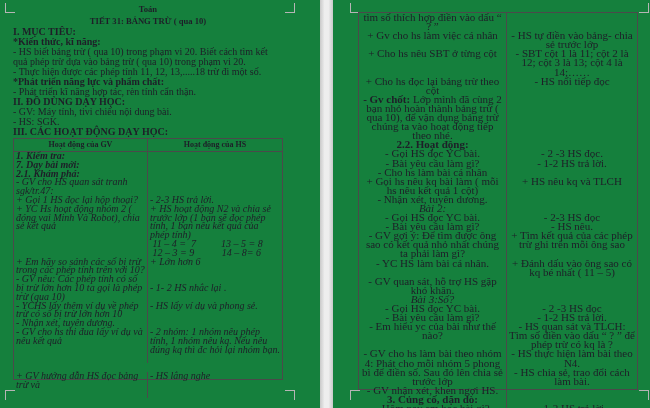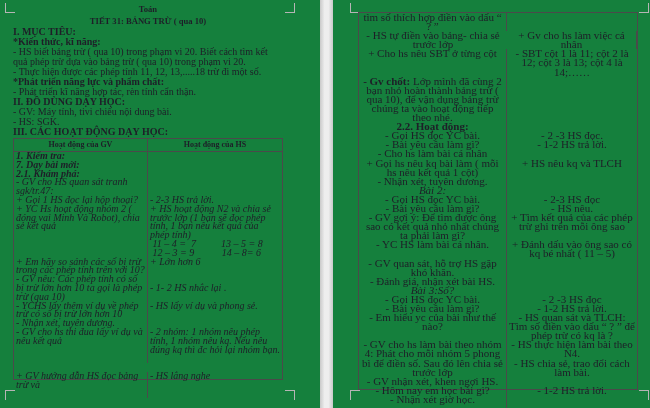--- a/index.html
+++ b/index.html
@@ -149,28 +149,32 @@
   <div class="mk tr" style="left:306px;top:3px;"></div>
   <div class="mk bl" style="left:17px;top:390px;"></div>
   <div class="mk br" style="left:306px;top:390px;"></div>
   <div class="tbl2">
     <div id="tb2">
         <div class="trow">
           <div class="cell gv">tìm số thích hợp điền vào dấu “ ? ”</div>
           <div class="cell hs"></div>
         </div>
         <div class="trow">
+          <div class="cell gv">+ Gv cho hs làm việc cá nhân</div>
           <div class="cell hs">- HS tự điền vào bảng- chia sẻ trước lớp</div>
-          <div class="cell gv">+ Gv cho hs làm việc cá nhân</div>
         </div>
         <div class="trow">
           <div class="cell gv">+ Cho hs nêu SBT ở từng cột</div>
           <div class="cell hs">- SBT cột 1 là 11; cột 2 là 12; cột 3 là 13; cột 4 là 14;……</div>
         </div>
         <div class="trow">
+          <div class="cell gv">+ Cho hs đọc lại bảng trừ theo cột</div>
+          <div class="cell hs">- HS nối tiếp đọc</div>
+        </div>
+        <div class="trow">
           <div class="cell gv"><b>- Gv chốt:</b> Lớp mình đã cùng 2 bạn nhỏ hoàn thành bảng trừ ( qua 10), để vận dụng bảng trừ chúng ta vào hoạt động tiếp theo nhé.</div>
           <div class="cell hs"></div>
         </div>
         <div class="trow">
           <div class="cell gv b">2.2. Hoạt động:</div>
           <div class="cell hs"></div>
         </div>
         <div class="trow">
           <div class="cell gv">- Gọi HS đọc YC bài.</div>
           <div class="cell hs">- 2 -3 HS đọc.</div>
@@ -206,24 +210,20 @@
         <div class="trow">
           <div class="cell gv">- GV gợi ý: Để tìm được ông sao có kết quả nhỏ nhất chúng ta phải làm gì?</div>
           <div class="cell hs">+ Tìm kết quả của các phép trừ ghi trên mỗi ông sao</div>
         </div>
         <div class="trow">
           <div class="cell gv">- YC HS làm bài cá nhân.</div>
           <div class="cell hs">+ Đánh dấu vào ông sao có kq bé nhất ( 11 – 5)</div>
         </div>
         <div class="trow">
           <div class="cell gv">- GV quan sát, hỗ trợ HS gặp khó khăn.</div>
-          <div class="cell hs"></div>
-        </div>
-        <div class="trow">
-          <div class="cell gv">- Đánh giá, nhận xét bài HS.</div>
           <div class="cell hs"></div>
         </div>
         <div class="trow">
           <div class="cell gv i">Bài 3:Số?</div>
           <div class="cell hs"></div>
         </div>
         <div class="trow">
           <div class="cell gv">- Gọi HS đọc YC bài.</div>
           <div class="cell hs">- 2 -3 HS đọc</div>
         </div>
@@ -238,20 +238,24 @@
         <div class="trow">
           <div class="cell gv">- GV cho hs làm bài theo nhóm 4: Phát cho mỗi nhóm 5 phong bì để điền số. Sau đó lên chia sẻ trước lớp</div>
           <div class="cell hs">- HS thực hiện làm bài theo N4.
 - HS chia sẻ, trao đổi cách làm bài.</div>
         </div>
         <div class="trow">
           <div class="cell gv">- GV nhận xét, khen ngợi HS.</div>
           <div class="cell hs"></div>
         </div>
         <div class="trow">
+          <div class="cell gv b">3. Củng cố, dặn dò:</div>
+          <div class="cell hs"></div>
+        </div>
+        <div class="trow">
           <div class="cell gv">- Hôm nay em học bài gì?</div>
           <div class="cell hs">- 1-2 HS trả lời.</div>
         </div>
         <div class="trow">
           <div class="cell gv">- Nhận xét giờ học.</div>
           <div class="cell hs"></div>
         </div>
       </div>
     <div class="trow fill">
         <div class="cell gv"></div>

